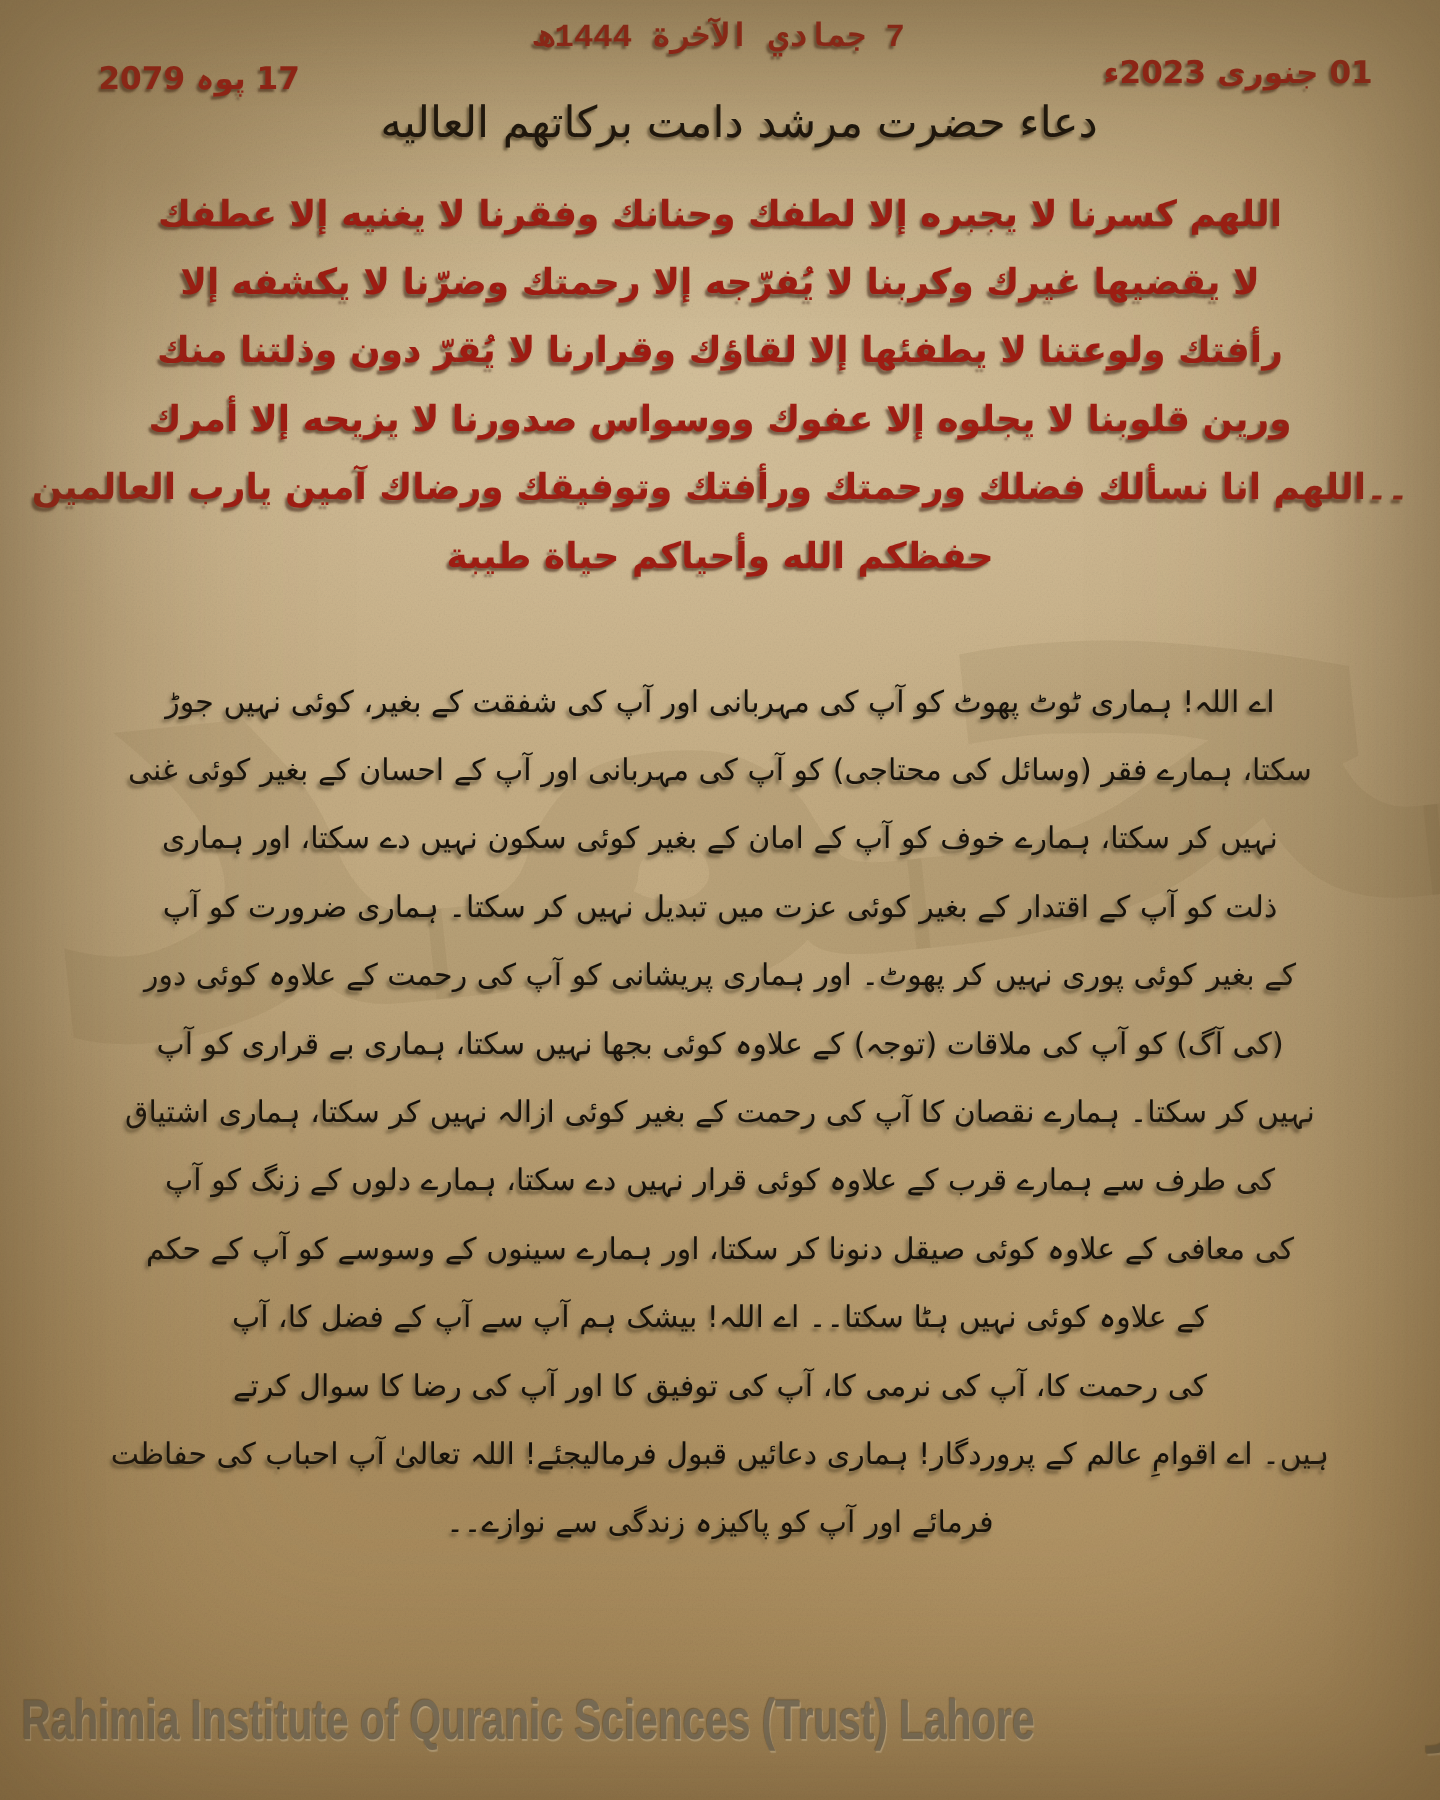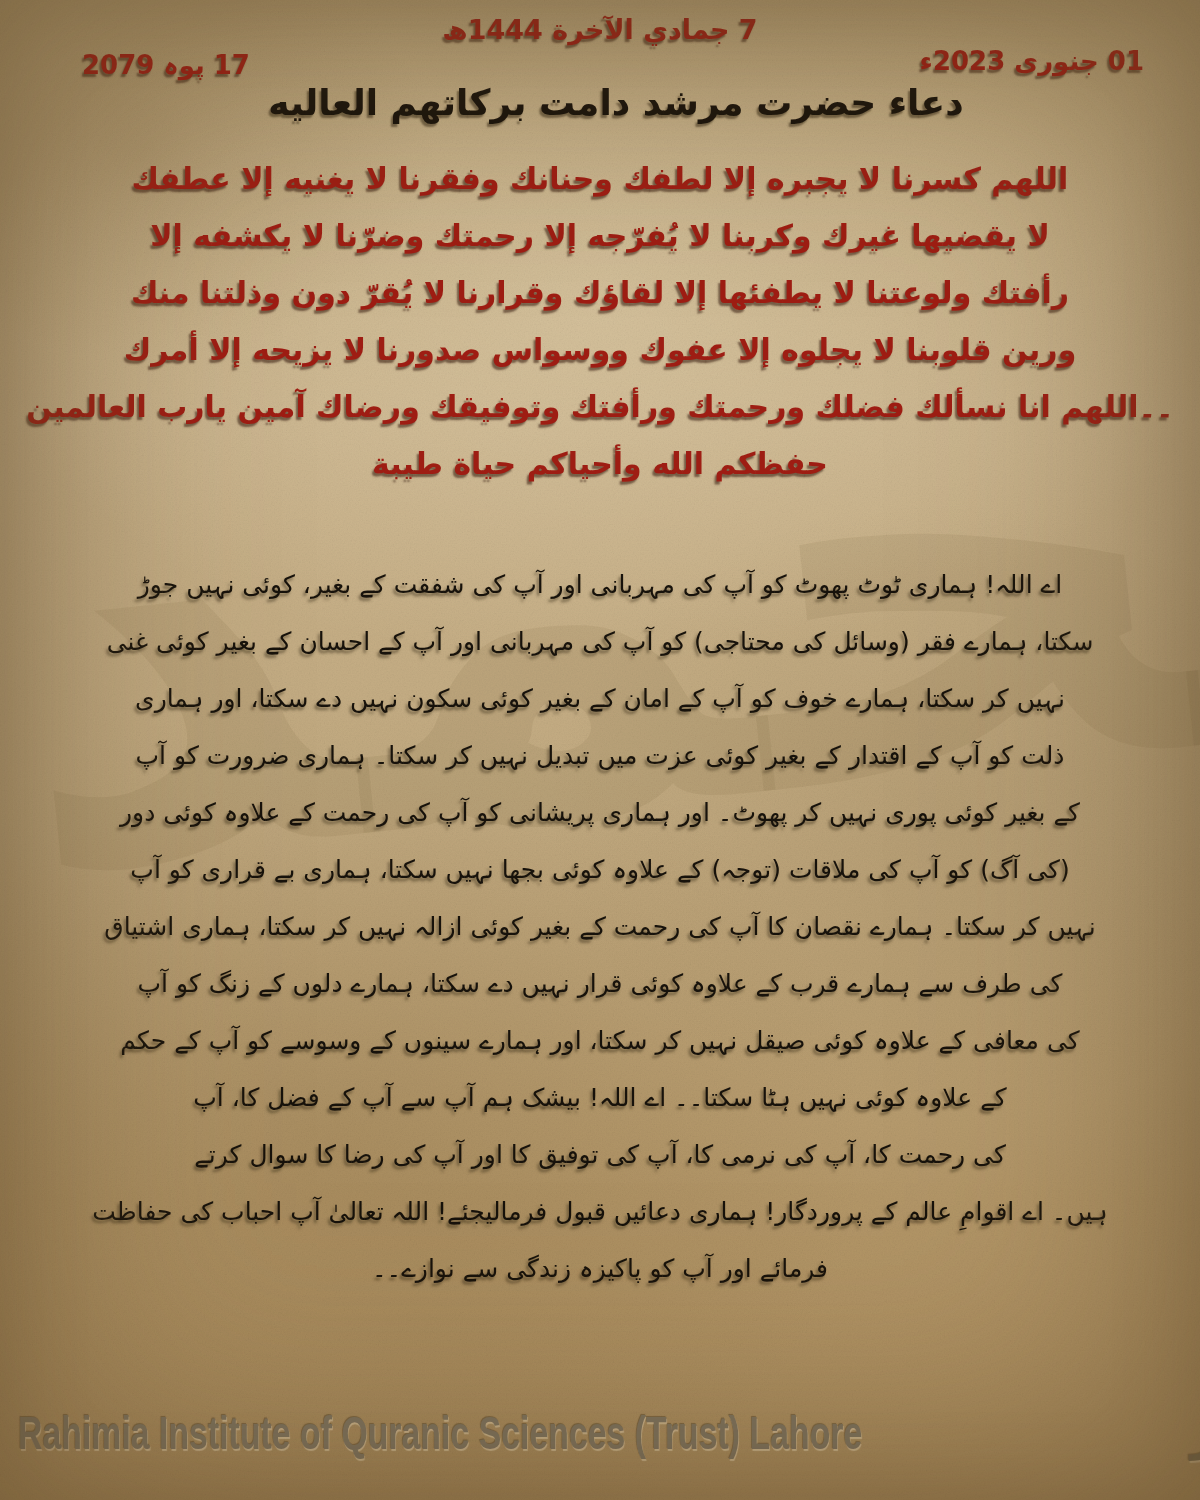--- a/index.html
+++ b/index.html
@@ -35,34 +35,34 @@
   }
   .content{position:absolute;inset:0;z-index:3;}
 
   .red{
     color:#9e1d13;
     font-weight:bold;
     text-shadow:-2px 3px 2px rgba(46,18,8,.55);
   }
   .date-hijri{
     position:absolute;top:14px;left:0;right:0;
-    text-align:center;font-size:27px;direction:rtl;
+    text-align:center;font-size:27px;direction:rtl;font-family:Liberation Mono, monospace;
   }
   .date-greg{
     position:absolute;top:46px;right:56px;
     font-size:26px;direction:rtl;margin-left:34px;
   }
   .date-bikrami{
     position:absolute;top:50px;left:82px;
     font-size:26px;direction:rtl;
   }
   .title{
     position:absolute;top:82px;left:0;right:0;margin:0;
     text-align:center;direction:rtl;
-    font-size:36px;font-weight:bold;
+    font-size:36px;font-weight:normal;
     color:#17110a;
     text-shadow:-2px 3px 2px rgba(52,40,20,.55);
     padding-left:32px;
   }
   .arabic-block{
     position:absolute;top:150px;left:0;right:0;
     text-align:center;direction:rtl;
   }
   .arabic-line{
     font-size:30px;line-height:57px;white-space:nowrap;
@@ -136,21 +136,21 @@
 
     <section class="urdu-block">
       <div class="urdu-line">اے اللہ! ہماری ٹوٹ پھوٹ کو آپ کی مہربانی اور آپ کی شفقت کے بغیر، کوئی نہیں جوڑ</div>
       <div class="urdu-line">سکتا، ہمارے فقر (وسائل کی محتاجی) کو آپ کی مہربانی اور آپ کے احسان کے بغیر کوئی غنی</div>
       <div class="urdu-line">نہیں کر سکتا، ہمارے خوف کو آپ کے امان کے بغیر کوئی سکون نہیں دے سکتا، اور ہماری</div>
       <div class="urdu-line">ذلت کو آپ کے اقتدار کے بغیر کوئی عزت میں تبدیل نہیں کر سکتا۔ ہماری ضرورت کو آپ</div>
       <div class="urdu-line">کے بغیر کوئی پوری نہیں کر پھوٹ۔ اور ہماری پریشانی کو آپ کی رحمت کے علاوہ کوئی دور</div>
       <div class="urdu-line">(کی آگ) کو آپ کی ملاقات (توجہ) کے علاوہ کوئی بجھا نہیں سکتا، ہماری بے قراری کو آپ</div>
       <div class="urdu-line">نہیں کر سکتا۔ ہمارے نقصان کا آپ کی رحمت کے بغیر کوئی ازالہ نہیں کر سکتا، ہماری اشتیاق</div>
       <div class="urdu-line">کی طرف سے ہمارے قرب کے علاوہ کوئی قرار نہیں دے سکتا، ہمارے دلوں کے زنگ کو آپ</div>
-      <div class="urdu-line">کی معافی کے علاوہ کوئی صیقل نہیں کر سکتا، اور ہمارے سینوں کے وسوسے کو آپ کے حکم</div>
+      <div class="urdu-line">کی معافی کے علاوہ کوئی صیقل دنونا کر سکتا، اور ہمارے سینوں کے وسوسے کو آپ کے حکم</div>
       <div class="urdu-line">کے علاوہ کوئی نہیں ہٹا سکتا۔۔ اے اللہ! بیشک ہم آپ سے آپ کے فضل کا، آپ</div>
       <div class="urdu-line">کی رحمت کا، آپ کی نرمی کا، آپ کی توفیق کا اور آپ کی رضا کا سوال کرتے</div>
       <div class="urdu-line">ہیں۔ اے اقوامِ عالم کے پروردگار! ہماری دعائیں قبول فرمالیجئے! اللہ تعالیٰ آپ احباب کی حفاظت</div>
       <div class="urdu-line">فرمائے اور آپ کو پاکیزہ زندگی سے نوازے۔۔</div>
     </section>
 
     <footer class="footer">
       <div class="org-en">Rahimia Institute of Quranic Sciences (Trust) Lahore</div>
       <div class="org-ar">ادارہ رحیمیہ علوم قرآنیہ لاہور</div>
     </footer>

